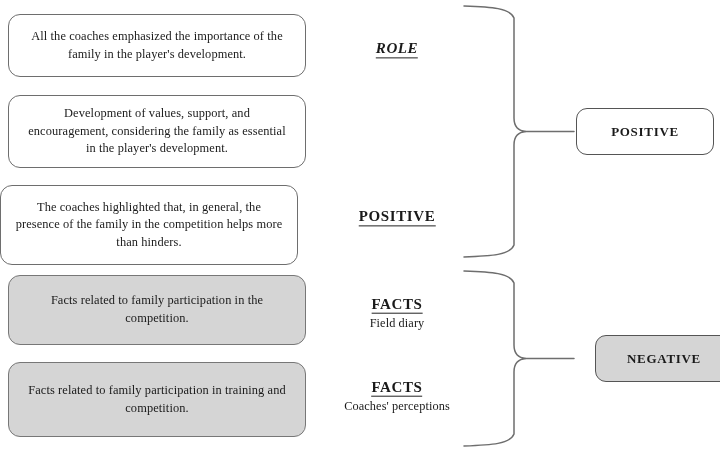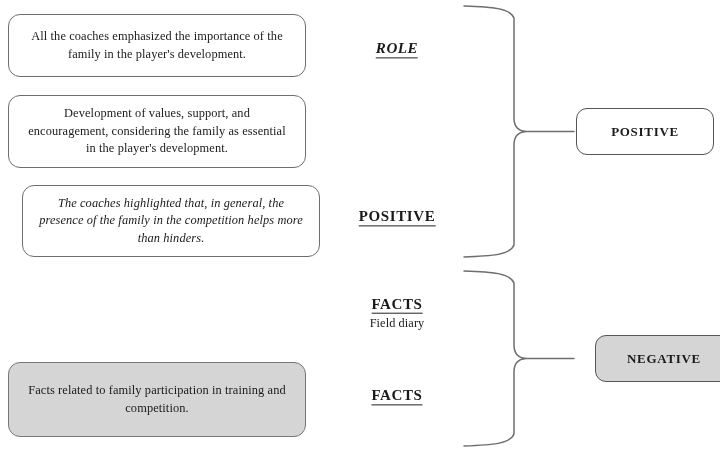--- a/index.html
+++ b/index.html
@@ -99,24 +99,27 @@
 <div id="canvas">
 
   <div class="stmt-box" style="left:8px; top:14px; width:298px; height:63px;">
     <span class="stmt-text">All the coaches emphasized the importance of the family in the player's development.</span>
   </div>
 
   <div class="stmt-box" style="left:8px; top:95px; width:298px; height:73px;text-align:center;">
     <span class="stmt-text">Development of values, support, and encouragement, considering the family as essential in the player's development.</span>
   </div>
 
-  <div class="stmt-box" style="left:22px; top:185px; width:298px; height:72px;font-style:italic;">
+  <div class="stmt-box" style="left:0; top:185px; width:298px; height:80px;">
     <span class="stmt-text">The coaches highlighted that, in general, the presence of the family in the competition helps more than hinders.</span>
   </div>
 
+  <div class="stmt-box shaded" style="left:8px; top:275px; width:298px; height:70px;">
+    <span class="stmt-text">Facts related to family participation in the competition.</span>
+  </div>
 
   <div class="stmt-box shaded" style="left:8px; top:362px; width:298px; height:75px;">
     <span class="stmt-text">Facts related to family participation in training and competition.</span>
   </div>
 
   <div class="cat" style="left:397px; top:49px;font-style:italic;">
     <span class="cat-title">ROLE</span>
   </div>
 
 
@@ -124,20 +127,21 @@
     <span class="cat-title">POSITIVE</span>
   </div>
 
   <div class="cat" style="left:397px; top:313px;">
     <span class="cat-title">FACTS</span>
     <span class="cat-sub">Field diary</span>
   </div>
 
   <div class="cat" style="left:397px; top:396px; max-width:110px; white-space:normal;">
     <span class="cat-title">FACTS</span>
+    <span class="cat-sub">Coaches' perceptions</span>
   </div>
 
   <svg class="brace" style="left:462px; top:2px;" width="116" height="258" viewBox="0 0 116 258">
     <path d="M2,4 C30,5 48,6 52,16 L52,116 C52,126 57,129 64,129.5
              C57,130 52,133 52,143 L52,243 C48,253 30,254 2,255" fill="none" stroke="#6e6e6e" stroke-width="1.5" stroke-linecap="round"></path>
     <path d="M64,129.5 L112,129.5" fill="none" stroke="#6e6e6e" stroke-width="1.5" stroke-linecap="round"></path>
   </svg>
 
   <svg class="brace" style="left:462px; top:267px;" width="116" height="182" viewBox="0 0 116 182">
     <path d="M2,4 C30,5 48,6 52,16 L52,78 C52,88 57,91 64,91.5

